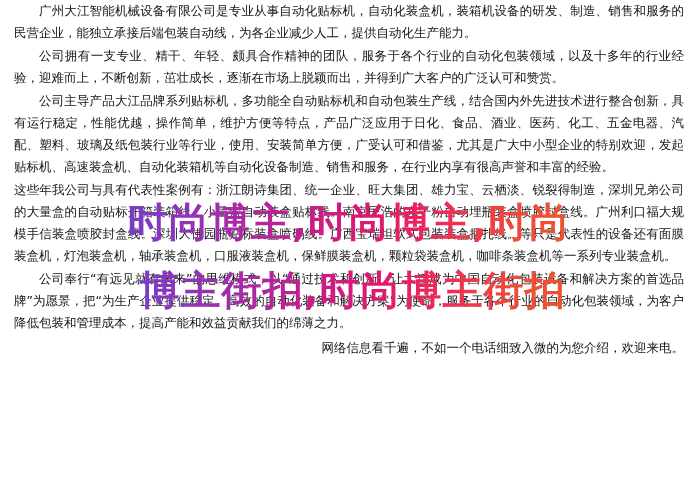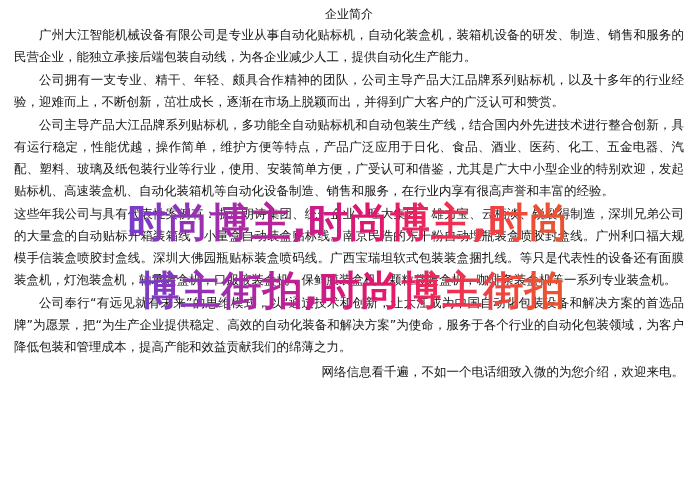--- a/index.html
+++ b/index.html
@@ -83,25 +83,24 @@
     text-shadow: none;
   }
   .wm-line.l1 { font-size: 40px; }
   .wm-line.l2 { font-size: 40px; margin-left: 7px; }
 </style>
 </head>
 <body>
 
 <div id="page">
 
-  <div class="doc-title">企业简介</div>
 
   <div class="body-text">
     <p>广州大江智能机械设备有限公司是专业从事自动化贴标机，自动化装盒机，装箱机设备的研发、制造、销售和服务的民营企业，能独立承接后端包装自动线，为各企业减少人工，提供自动化生产能力。</p>
-    <p>公司拥有一支专业、精干、年轻、颇具合作精神的团队，公司主导产品大江品牌系列贴标机，以及十多年的行业经验，迎难而上，不断创新，茁壮成长，逐渐在市场上脱颖而出，并得到广大客户的广泛认可和赞赏。</p>
+    <p>公司拥有一支专业、精干、年轻、颇具合作精神的团队，服务于各个行业的自动化包装领域，以及十多年的行业经验，迎难而上，不断创新，茁壮成长，逐渐在市场上脱颖而出，并得到广大客户的广泛认可和赞赏。</p>
     <p>公司主导产品大江品牌系列贴标机，多功能全自动贴标机和自动包装生产线，结合国内外先进技术进行整合创新，具有运行稳定，性能优越，操作简单，维护方便等特点，产品广泛应用于日化、食品、酒业、医药、化工、五金电器、汽配、塑料、玻璃及纸包装行业等行业，使用、安装简单方便，广受认可和借鉴，尤其是广大中小型企业的特别欢迎，发起贴标机、高速装盒机、自动化装箱机等自动化设备制造、销售和服务，在行业内享有很高声誉和丰富的经验。</p>
     <p class="noindent">这些年我公司与具有代表性案例有：浙江朗诗集团、统一企业、旺大集团、雄力宝、云栖淡、锐裂得制造，深圳兄弟公司的大量盒的自动贴标开箱装箱线，小量盒自动装盒贴标线。南京民浩的东干粉自动埋瓶装盒喷胶封盒线。广州利口福大规模手信装盒喷胶封盒线。深圳大佛园瓶贴标装盒喷码线。广西宝瑞坦软式包装装盒捆扎线。等只是代表性的设备还有面膜装盒机，灯泡装盒机，轴承装盒机，口服液装盒机，保鲜膜装盒机，颗粒袋装盒机，咖啡条装盒机等一系列专业装盒机。</p>
     <p>公司奉行“有远见就有未来”的思维模式，以“通过技术和创新，让大江成为中国自动化包装设备和解决方案的首选品牌”为愿景，把“为生产企业提供稳定、高效的自动化装备和解决方案”为使命，服务于各个行业的自动化包装领域，为客户降低包装和管理成本，提高产能和效益贡献我们的绵薄之力。</p>
     <div class="footer-line">网络信息看千遍，不如一个电话细致入微的为您介绍，欢迎来电。</div>
   </div>
 
   <div id="watermark">
     <div class="wm-line l1">时尚博主,时尚博主,时尚</div>
     <div class="wm-line l2">博主街拍,时尚博主街拍</div>
   </div>

